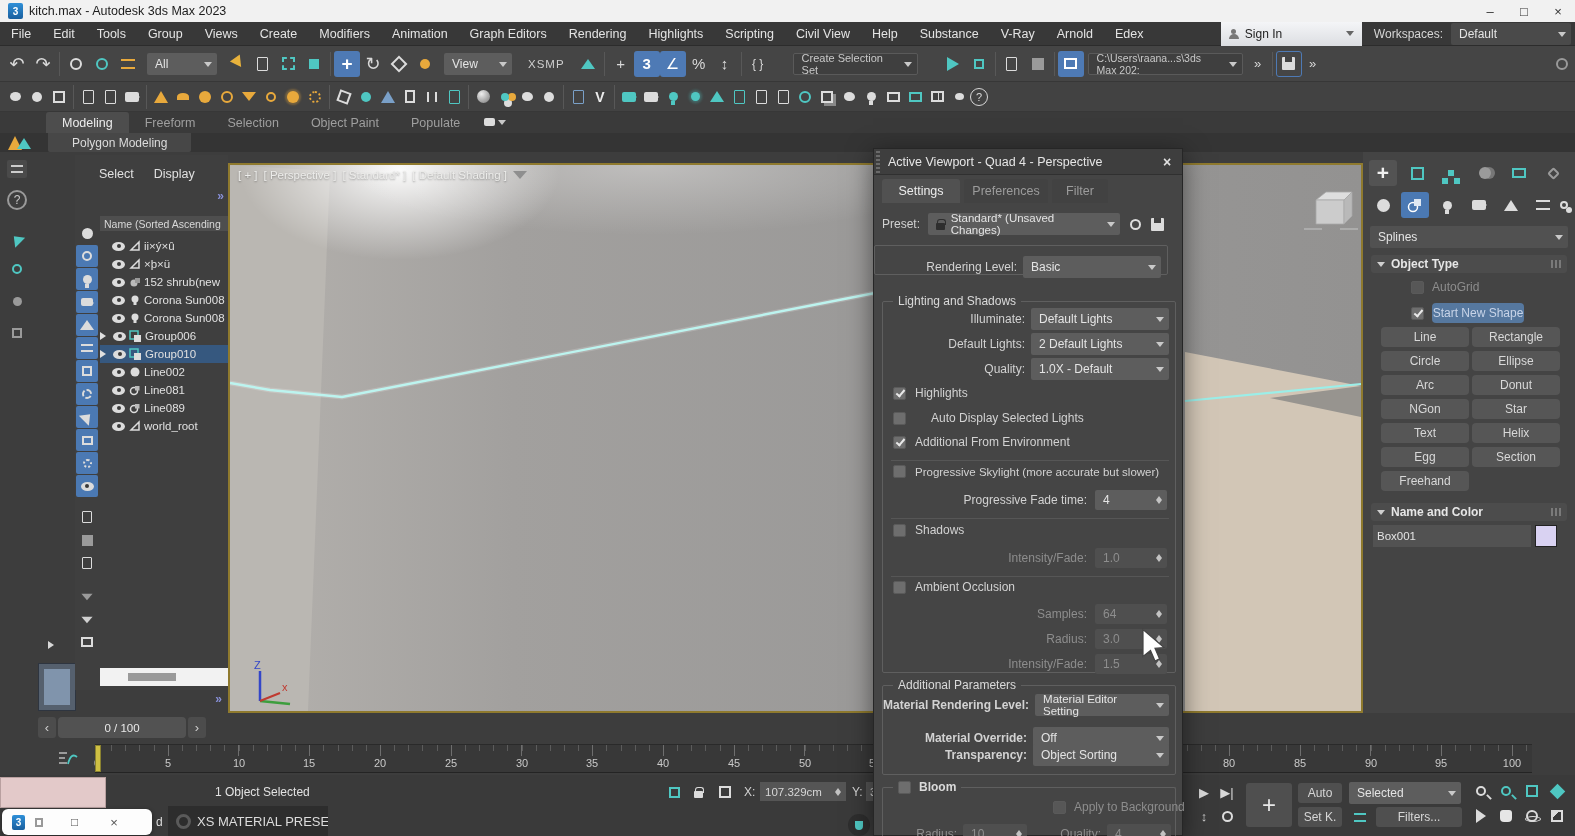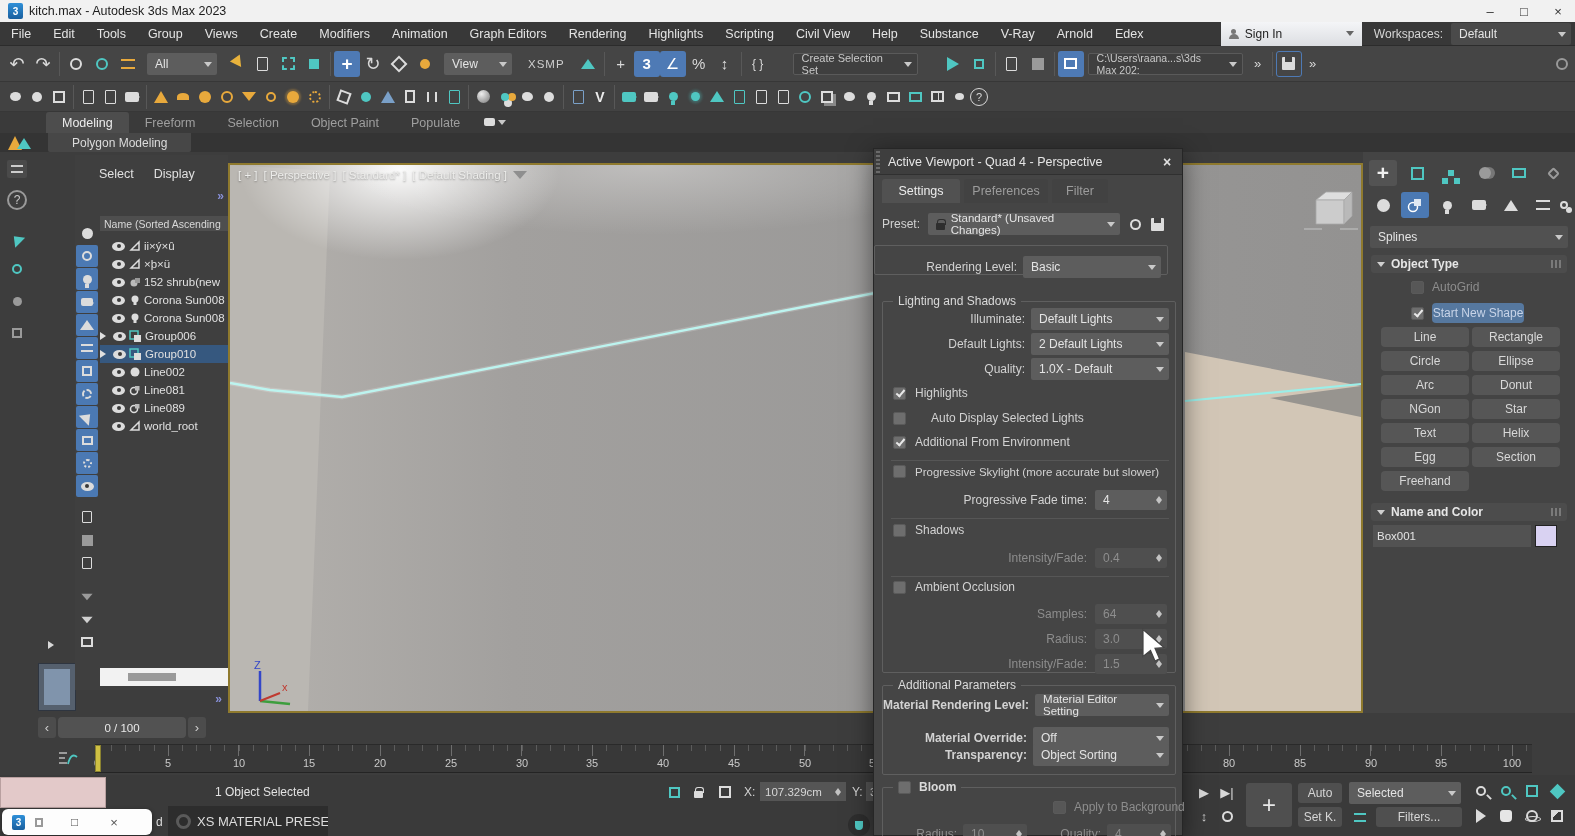--- a/index.html
+++ b/index.html
@@ -996,21 +996,21 @@
         </span>
     </div>
     <i class="hline" style="left:8px;top:216px;width:278px"></i>
     <div class="drow" style="left:10px;top:221px;gap:9px">
       <i class="cb"></i>
         <span class="lbl">Shadows</span>
     </div>
     <div class="drow" style="left:0;top:246px;width:100%">
       <span class="lbl dis" style="margin-left:auto">Intensity/Fade:</span>
       <span class="spinbox dis" style="width:72px;margin:0 8px">
-          <span>0.4</span>
+          <span>1.0</span>
           <b class="spn"></b>
         </span>
     </div>
     <i class="hline" style="left:8px;top:274px;width:278px"></i>
     <div class="drow" style="left:10px;top:278px;gap:9px">
       <i class="cb"></i>
         <span class="lbl">Ambient Occlusion</span>
     </div>
     <div class="drow" style="left:0;top:302px;width:100%">
       <span class="lbl dis" style="margin-left:auto">Samples:</span>

